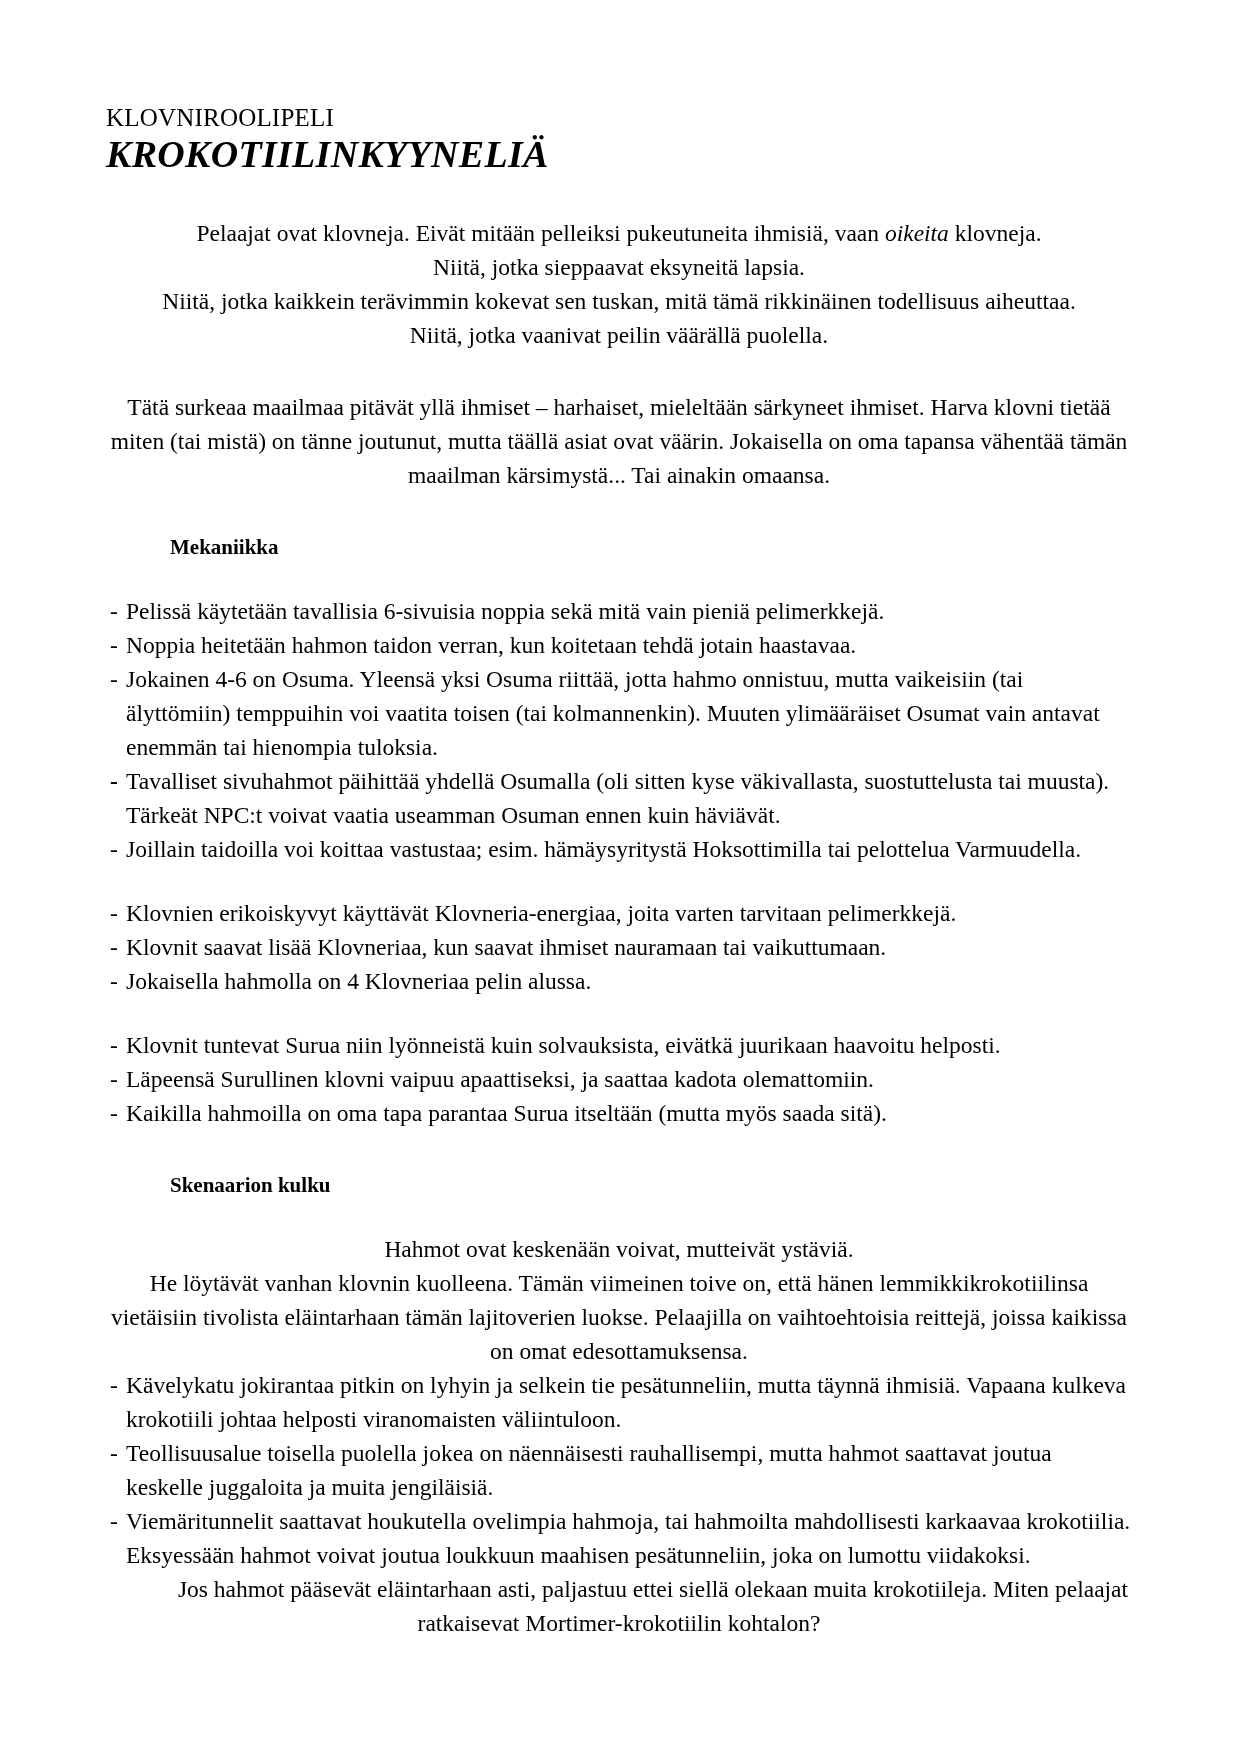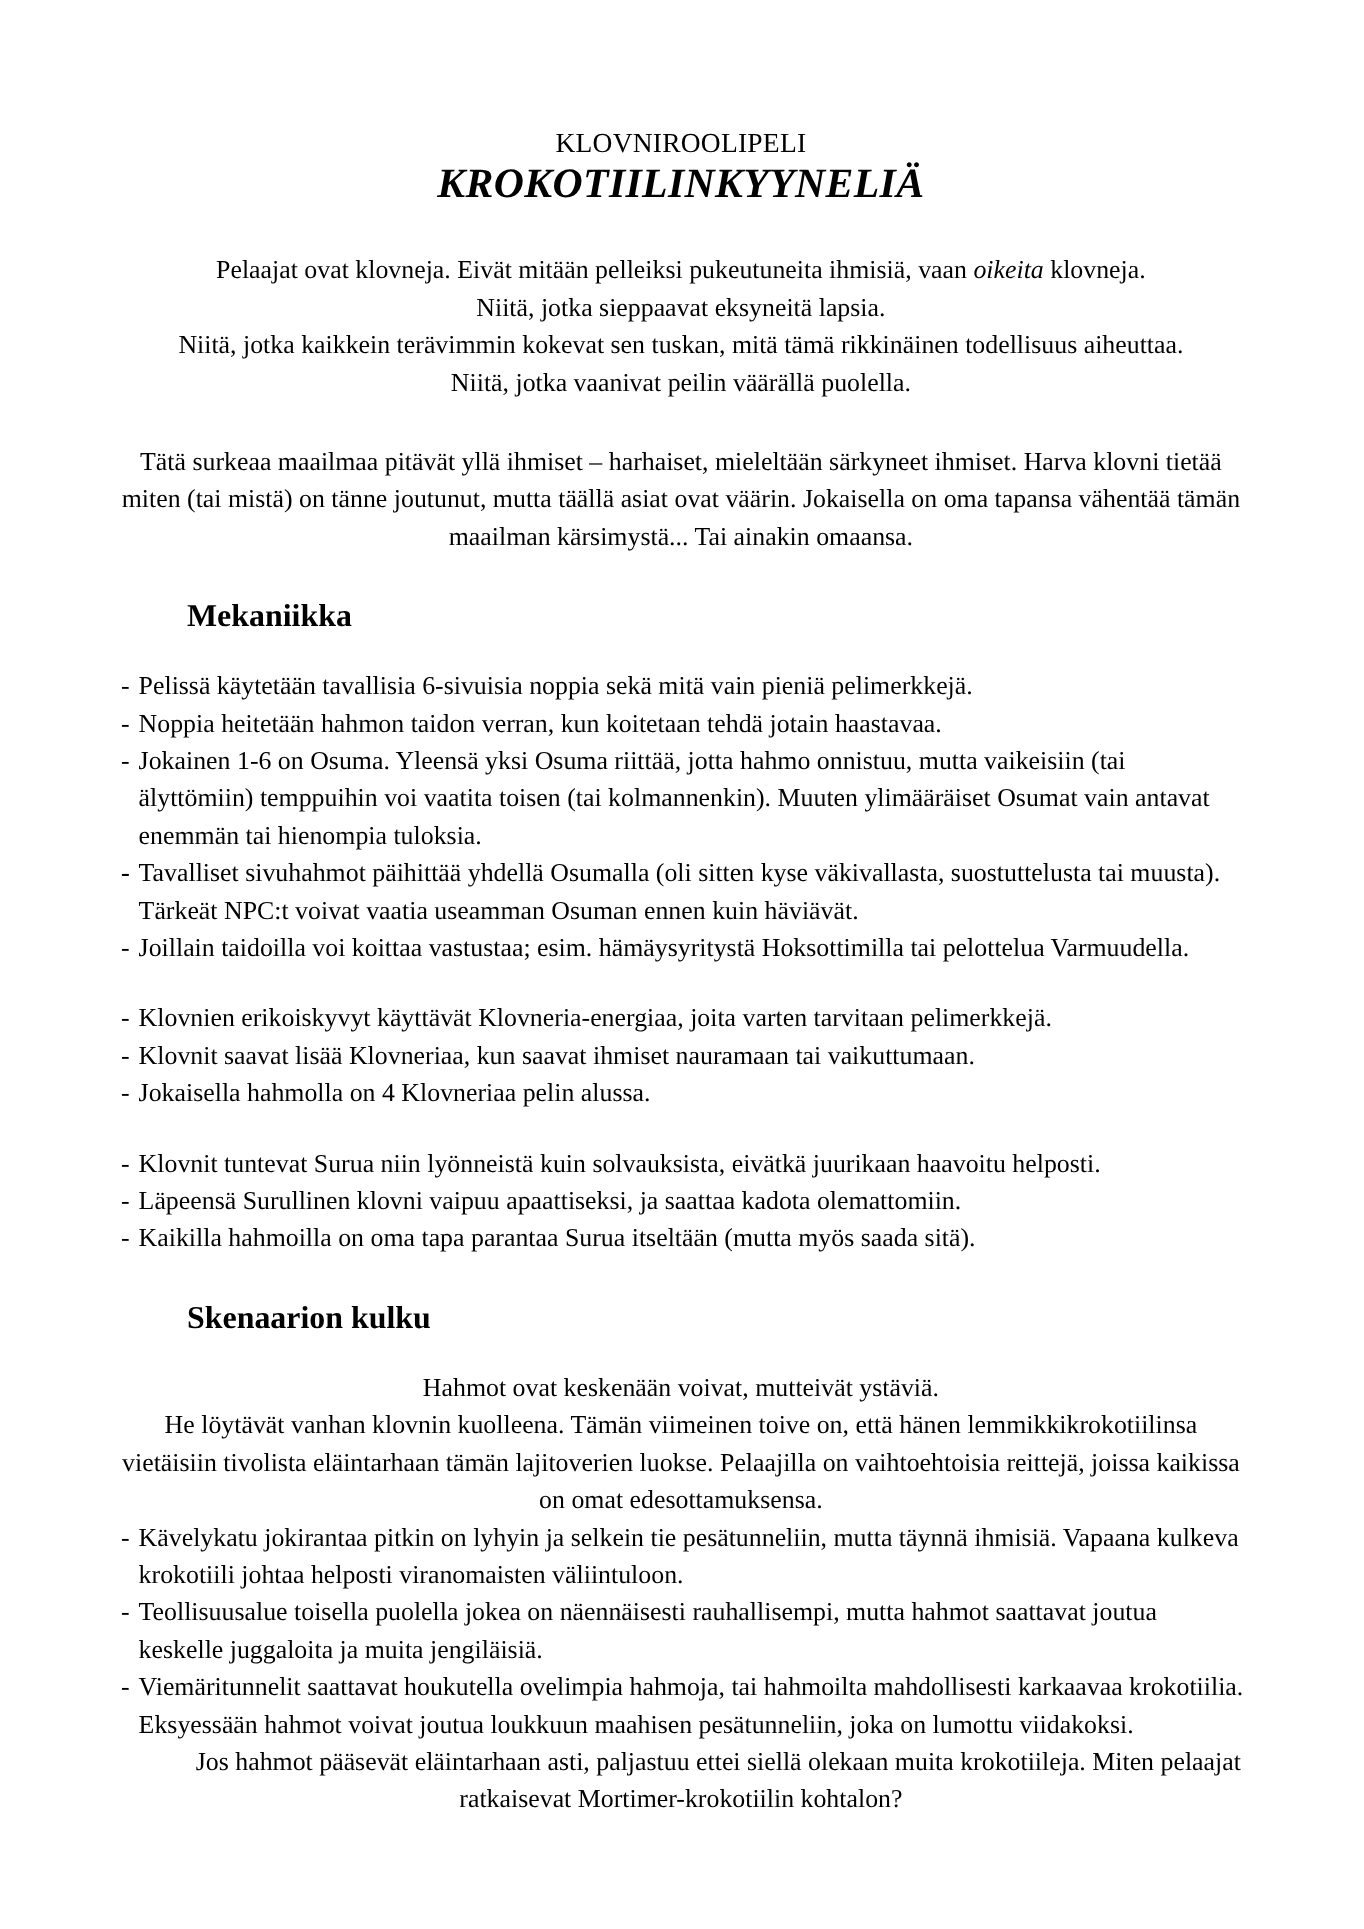--- a/index.html
+++ b/index.html
@@ -13,22 +13,21 @@
     height: 1754px;
     background: #ffffff;
     box-sizing: border-box;
     padding: 96px 108px 96px 106px;
     font-family: "Liberation Serif", "DejaVu Serif", serif;
     color: #000000;
     -webkit-font-smoothing: antialiased;
   }
 
   .title-block {
-    text-align: center;
-    margin: 19px 0 0 0;
+    margin: 6px 0 0 0;
   }
   .title-super {
     font-size: 25px;
     line-height: 32px;
     letter-spacing: 0.2px;
     font-weight: normal;
     margin: 0;
   }
   .title-main {
     font-size: 38px;
@@ -47,21 +46,21 @@
   p.para {
     margin: 0;
     text-align: center;
   }
   .gap-lg { height: 38px; }
   .gap-md { height: 30px; }
 
   .first-para { margin-top: 44px; }
 
   h2.section-heading {
-    font-size: 29px;
+    font-size: 21px;
     line-height: 34px;
     font-weight: bold;
     margin: 0;
     padding-left: 64px;
   }
 
   ul.bullets {
     list-style: none;
     margin: 0;
     padding: 0;
@@ -109,21 +108,21 @@
 
     <div class="gap-lg"></div>
 
     <h2 class="section-heading">Mekaniikka</h2>
 
     <div class="gap-md"></div>
 
     <ul class="bullets">
       <li><span class="dash">-</span><span>Pelissä käytetään tavallisia 6-sivuisia noppia sekä mitä vain pieniä pelimerkkejä.</span></li>
       <li><span class="dash">-</span><span>Noppia heitetään hahmon taidon verran, kun koitetaan tehdä jotain haastavaa.</span></li>
-      <li><span class="dash">-</span><span>Jokainen 1-6 on </span><b>Osuma</b><span>. Yleensä yksi Osuma riittää, jotta hahmo onnistuu, mutta vaikeisiin (tai älyttömiin) temppuihin voi vaatita toisen (tai kolmannenkin). Muuten ylimääräiset Osumat vain antavat enemmän tai hienompia tuloksia.</span></li>
+      <li><span class="dash">-</span><span>Jokainen 4-6 on </span><b>Osuma</b><span>. Yleensä yksi Osuma riittää, jotta hahmo onnistuu, mutta vaikeisiin (tai älyttömiin) temppuihin voi vaatita toisen (tai kolmannenkin). Muuten ylimääräiset Osumat vain antavat enemmän tai hienompia tuloksia.</span></li>
       <li><span class="dash">-</span></li>
       <li><span class="dash">-</span><span>Tavalliset sivuhahmot päihittää yhdellä Osumalla (oli sitten kyse väkivallasta, suostuttelusta tai muusta). Tärkeät NPC:t voivat vaatia useamman Osuman ennen kuin häviävät.</span></li>
       <li><span class="dash">-</span><span>Joillain taidoilla voi koittaa vastustaa; esim. hämäysyritystä Hoksottimilla tai pelottelua Varmuudella.</span></li>
     </ul>
 
     <div class="gap-md"></div>
 
     <ul class="bullets">
       <li><span class="dash">-</span><span>Klovnien erikoiskyvyt käyttävät </span><b>Klovneria</b><span>-energiaa, joita varten tarvitaan pelimerkkejä.</span></li>
       <li><span class="dash">-</span><span>Klovnit saavat lisää Klovneriaa, kun saavat ihmiset nauramaan tai vaikuttumaan.</span></li>

